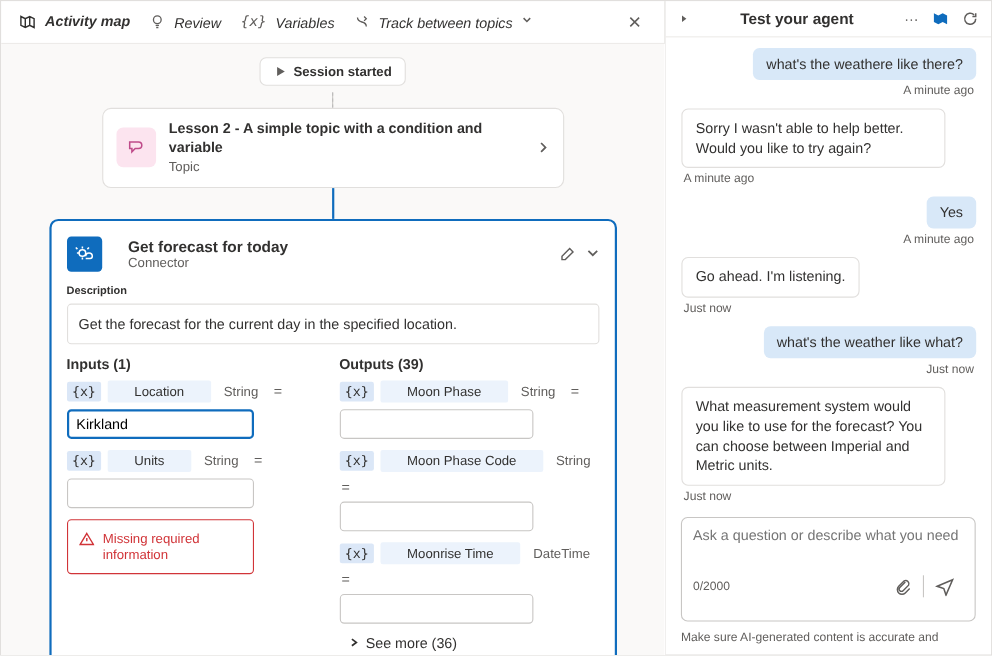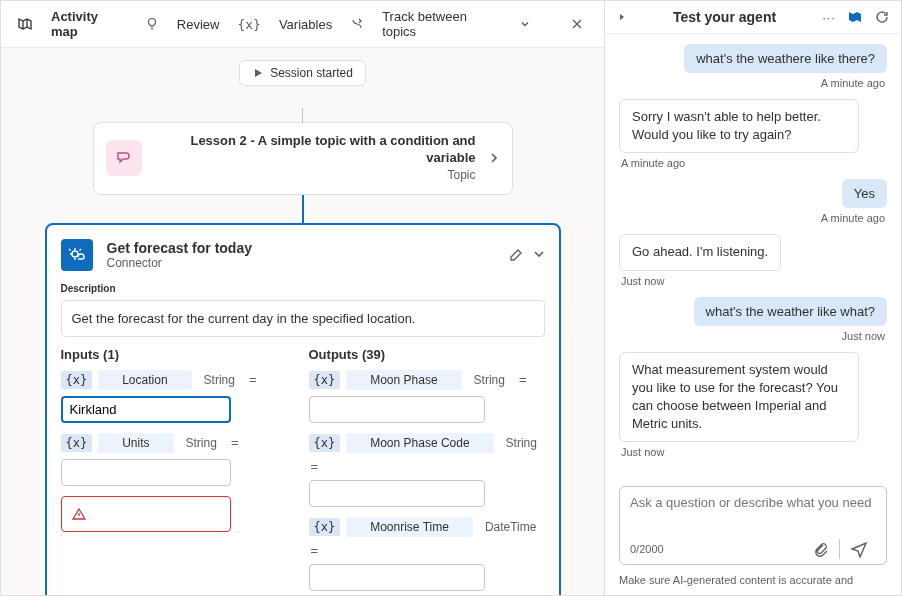--- a/index.html
+++ b/index.html
@@ -23,70 +23,71 @@
 }
 .top-tabs {
   display: flex;
   align-items: center;
   padding: 8px 16px;
   border-bottom: 1px solid #edebe9;
   gap: 18px;
 }
 .tab-item {
   display: flex;
-  align-items: center;
-  gap: 18px;
+  align-items: flex-start;
+  gap: 8px;
   font-size: 13px;
   color: #323130;
   cursor: pointer;
+  font-style: italic;
 }
 .tab-item.active { font-weight: 600; }
 .tab-spacer { flex: 1; }
 .close-btn {
   cursor: pointer;
   padding: 4px;
   color: #605e5c;
 }
 .canvas {
   flex: 1;
   position: relative;
   padding: 12px 16px 16px 16px;
   overflow: auto;
   background: #faf9f8;
 }
 .session-chip {
-  margin: 0 auto 22px auto;
+  margin: 0 auto 6px auto;
   width: fit-content;
   background: #fff;
   border: 1px solid #e1dfdd;
   border-radius: 6px;
   padding: 5px 12px;
   display: flex;
   align-items: center;
   gap: 6px;
   font-size: 12px;
   color: #323130;
+  font-weight: bold;
 }
 .vert-line-top {
   width: 2px;
   height: 14px;
   background: #0f6cbd;
   margin: 0 auto;
 }
 .lesson-card {
   margin: 0 auto;
   width: 420px;
   background: #fff;
   border: 1px solid #e1dfdd;
   border-radius: 8px;
   padding: 10px 12px;
   display: flex;
   align-items: center;
   gap: 12px;
-  text-align: right;
 }
 .lesson-icon {
   width: 36px;
   height: 36px;
   background: #fce4ef;
   border-radius: 6px;
   display: flex;
   align-items: center;
   justify-content: center;
 }
@@ -104,21 +105,21 @@
   margin: 0 auto;
   width: 516px;
   background: #fff;
   border: 2px solid #0f6cbd;
   border-radius: 8px;
   padding: 14px;
 }
 .fc-header {
   display: flex;
   align-items: center;
-  gap: 14px;
+  gap: 24px;
 }
 .fc-icon {
   width: 32px;
   height: 32px;
   background: #0f6cbd;
   border-radius: 4px;
   display: flex;
   align-items: center;
   justify-content: center;
 }
@@ -245,21 +246,21 @@
   max-width: 240px;
   font-size: 13px;
   line-height: 1.4;
 }
 .ts-right { align-self: flex-end; font-size: 11px; color: #605e5c; margin: 2px 2px 8px 0; }
 .ts-left { align-self: flex-start; font-size: 11px; color: #605e5c; margin: 2px 0 8px 2px; }
 .chat-input-wrap { padding: 10px 14px 4px 14px; }
 .chat-input {
   border: 1px solid #c8c6c4;
   border-radius: 6px;
-  padding: 8px 10px 4px 10px;
+  padding: 8px 10px 20px 10px;
 }
 .chat-textarea {
   width: 100%;
   border: none;
   resize: none;
   font-family: inherit;
   font-size: 13px;
   color: #605e5c;
   height: 36px;
   outline: none;
@@ -406,20 +407,21 @@
             <span class="eq">=</span>
           </div>
           <input class="value-input" style="">
 
           <div class="error-box">
             <span>
               <svg width="14" height="14" viewBox="0 0 14 14">
                   <path fill="none" stroke="#d13438" stroke-width="1.3" d="M7 2l6 10H1z M7 6v3 M7 11v0"></path>
                 </svg>
             </span>
+            <span>Missing required information</span>
           </div>
         </div>
 
         <div class="io-col">
           <div class="io-header">Outputs (39)</div>
 
           <div class="param-row">
             <span class="var-chip">{x}</span>
             <span class="name-chip">Moon Phase</span>
             <span class="type-chip">String</span>

